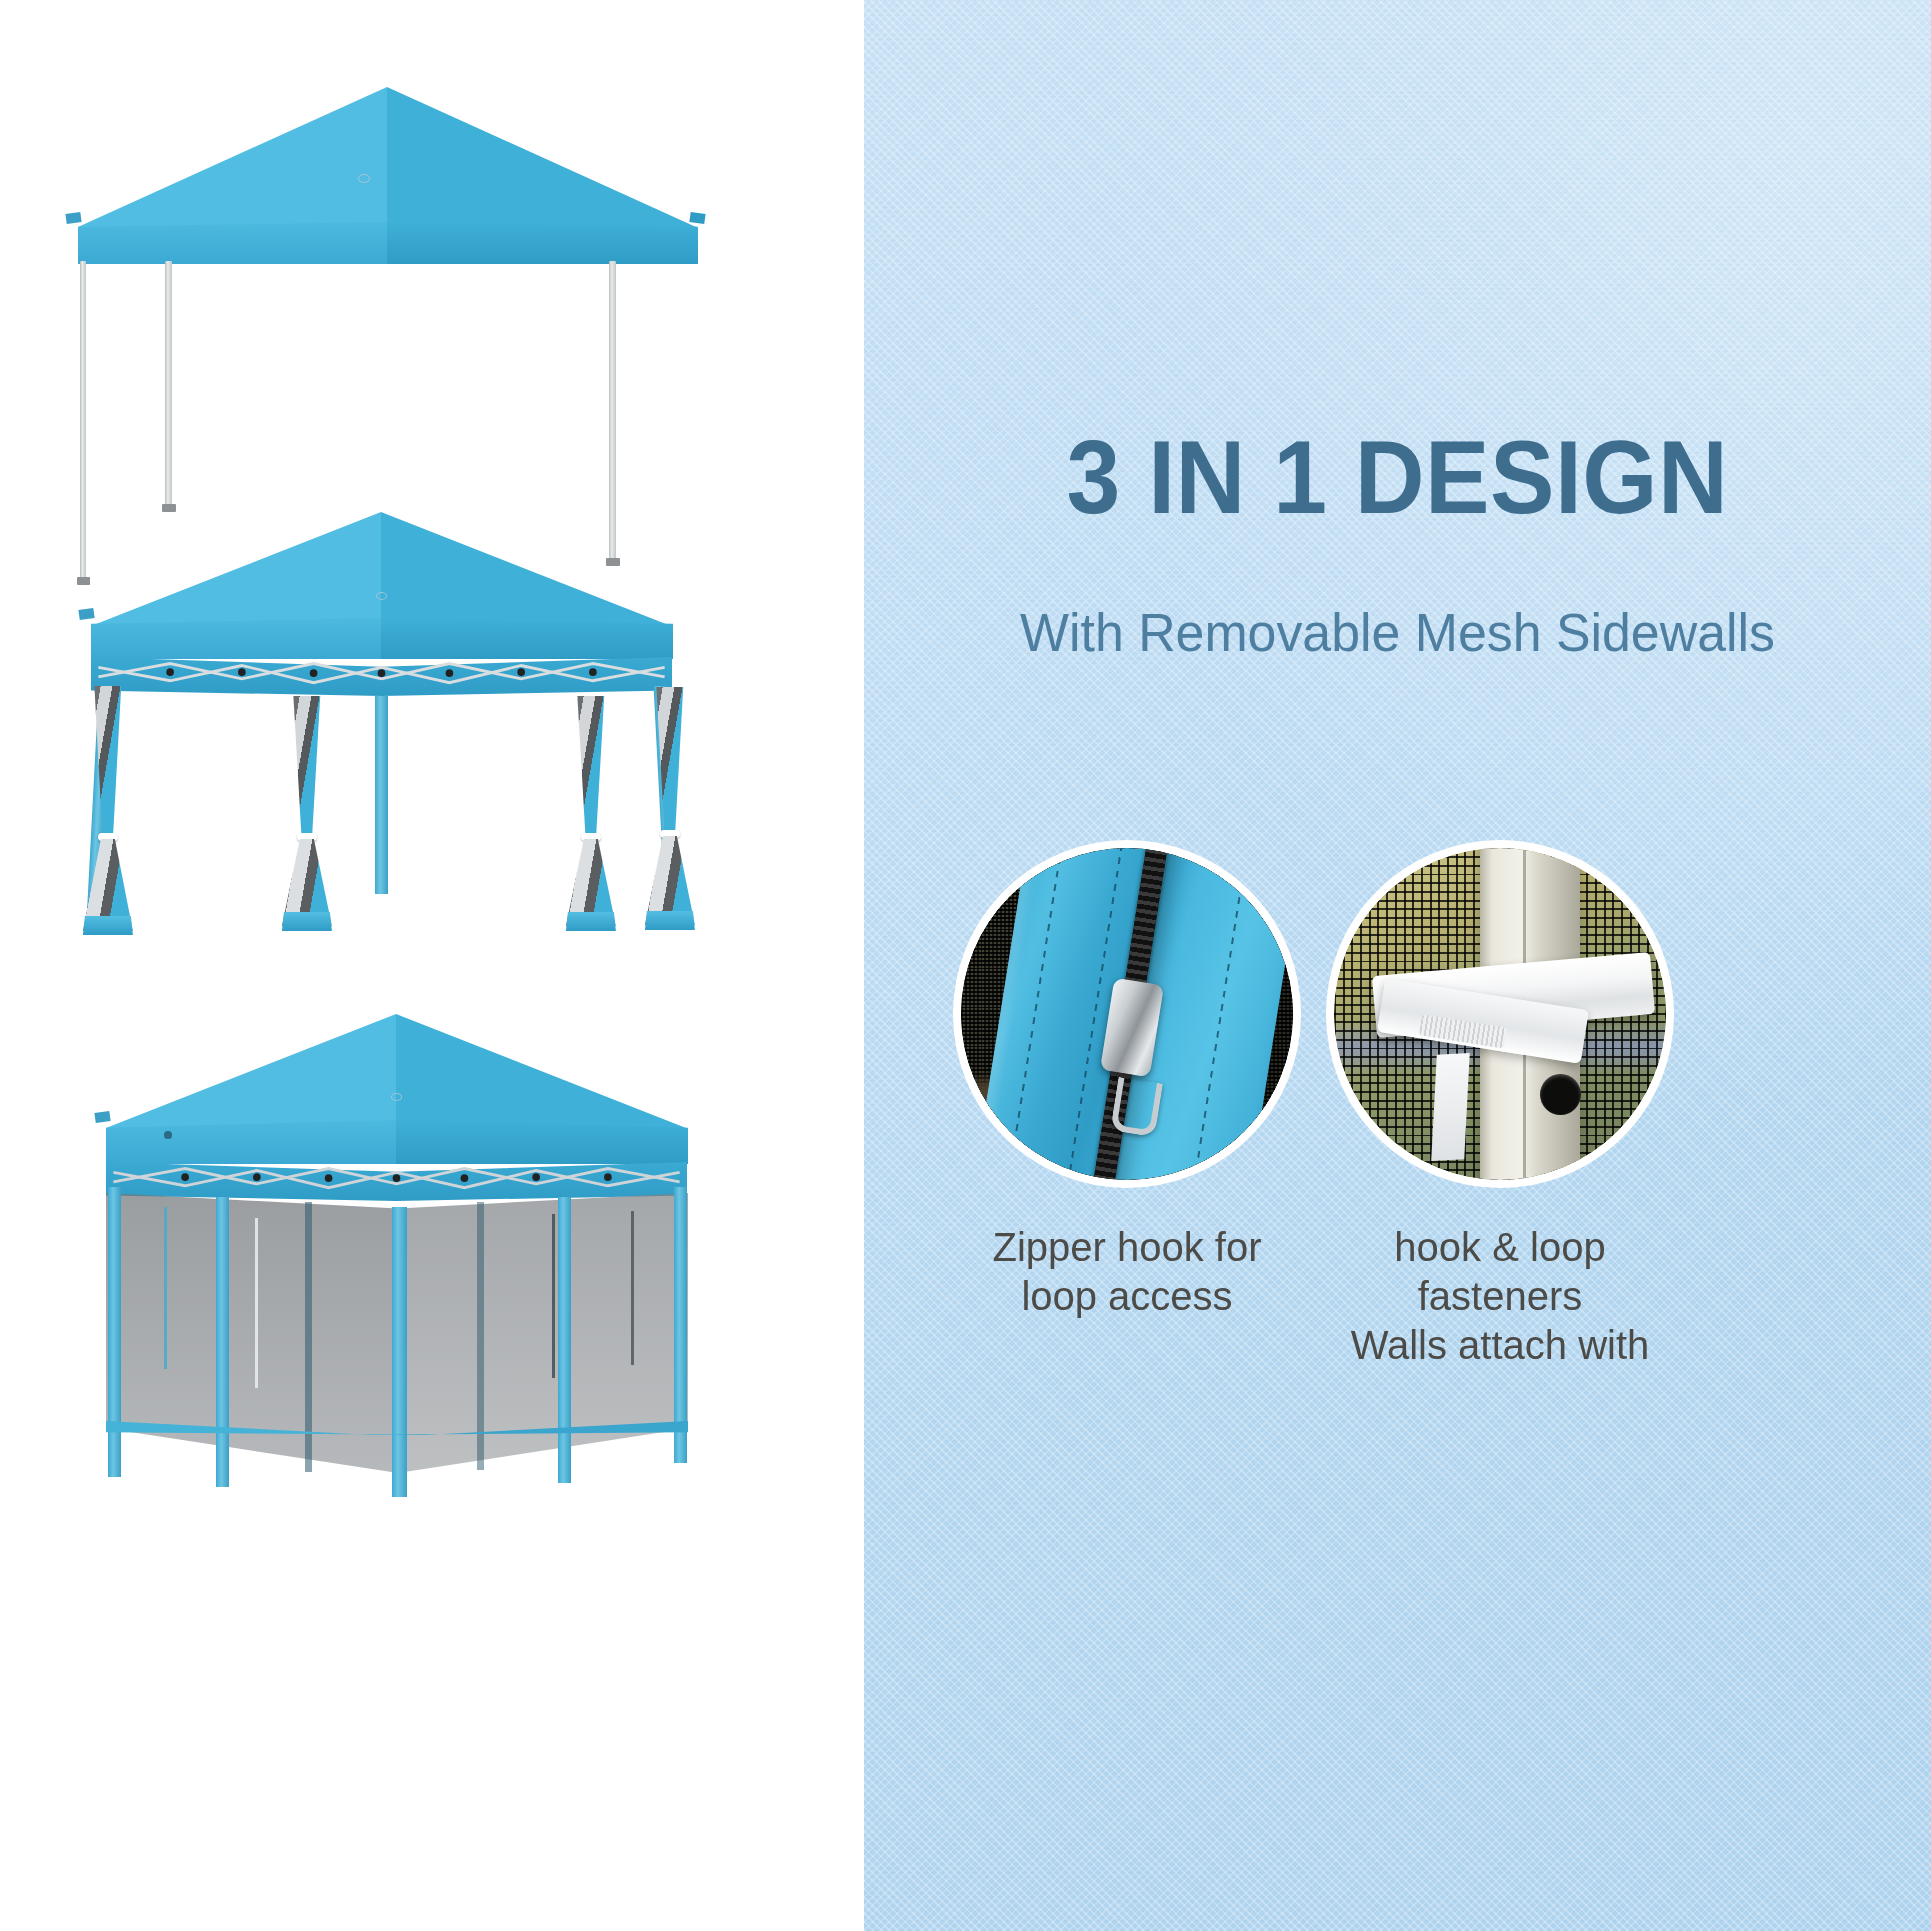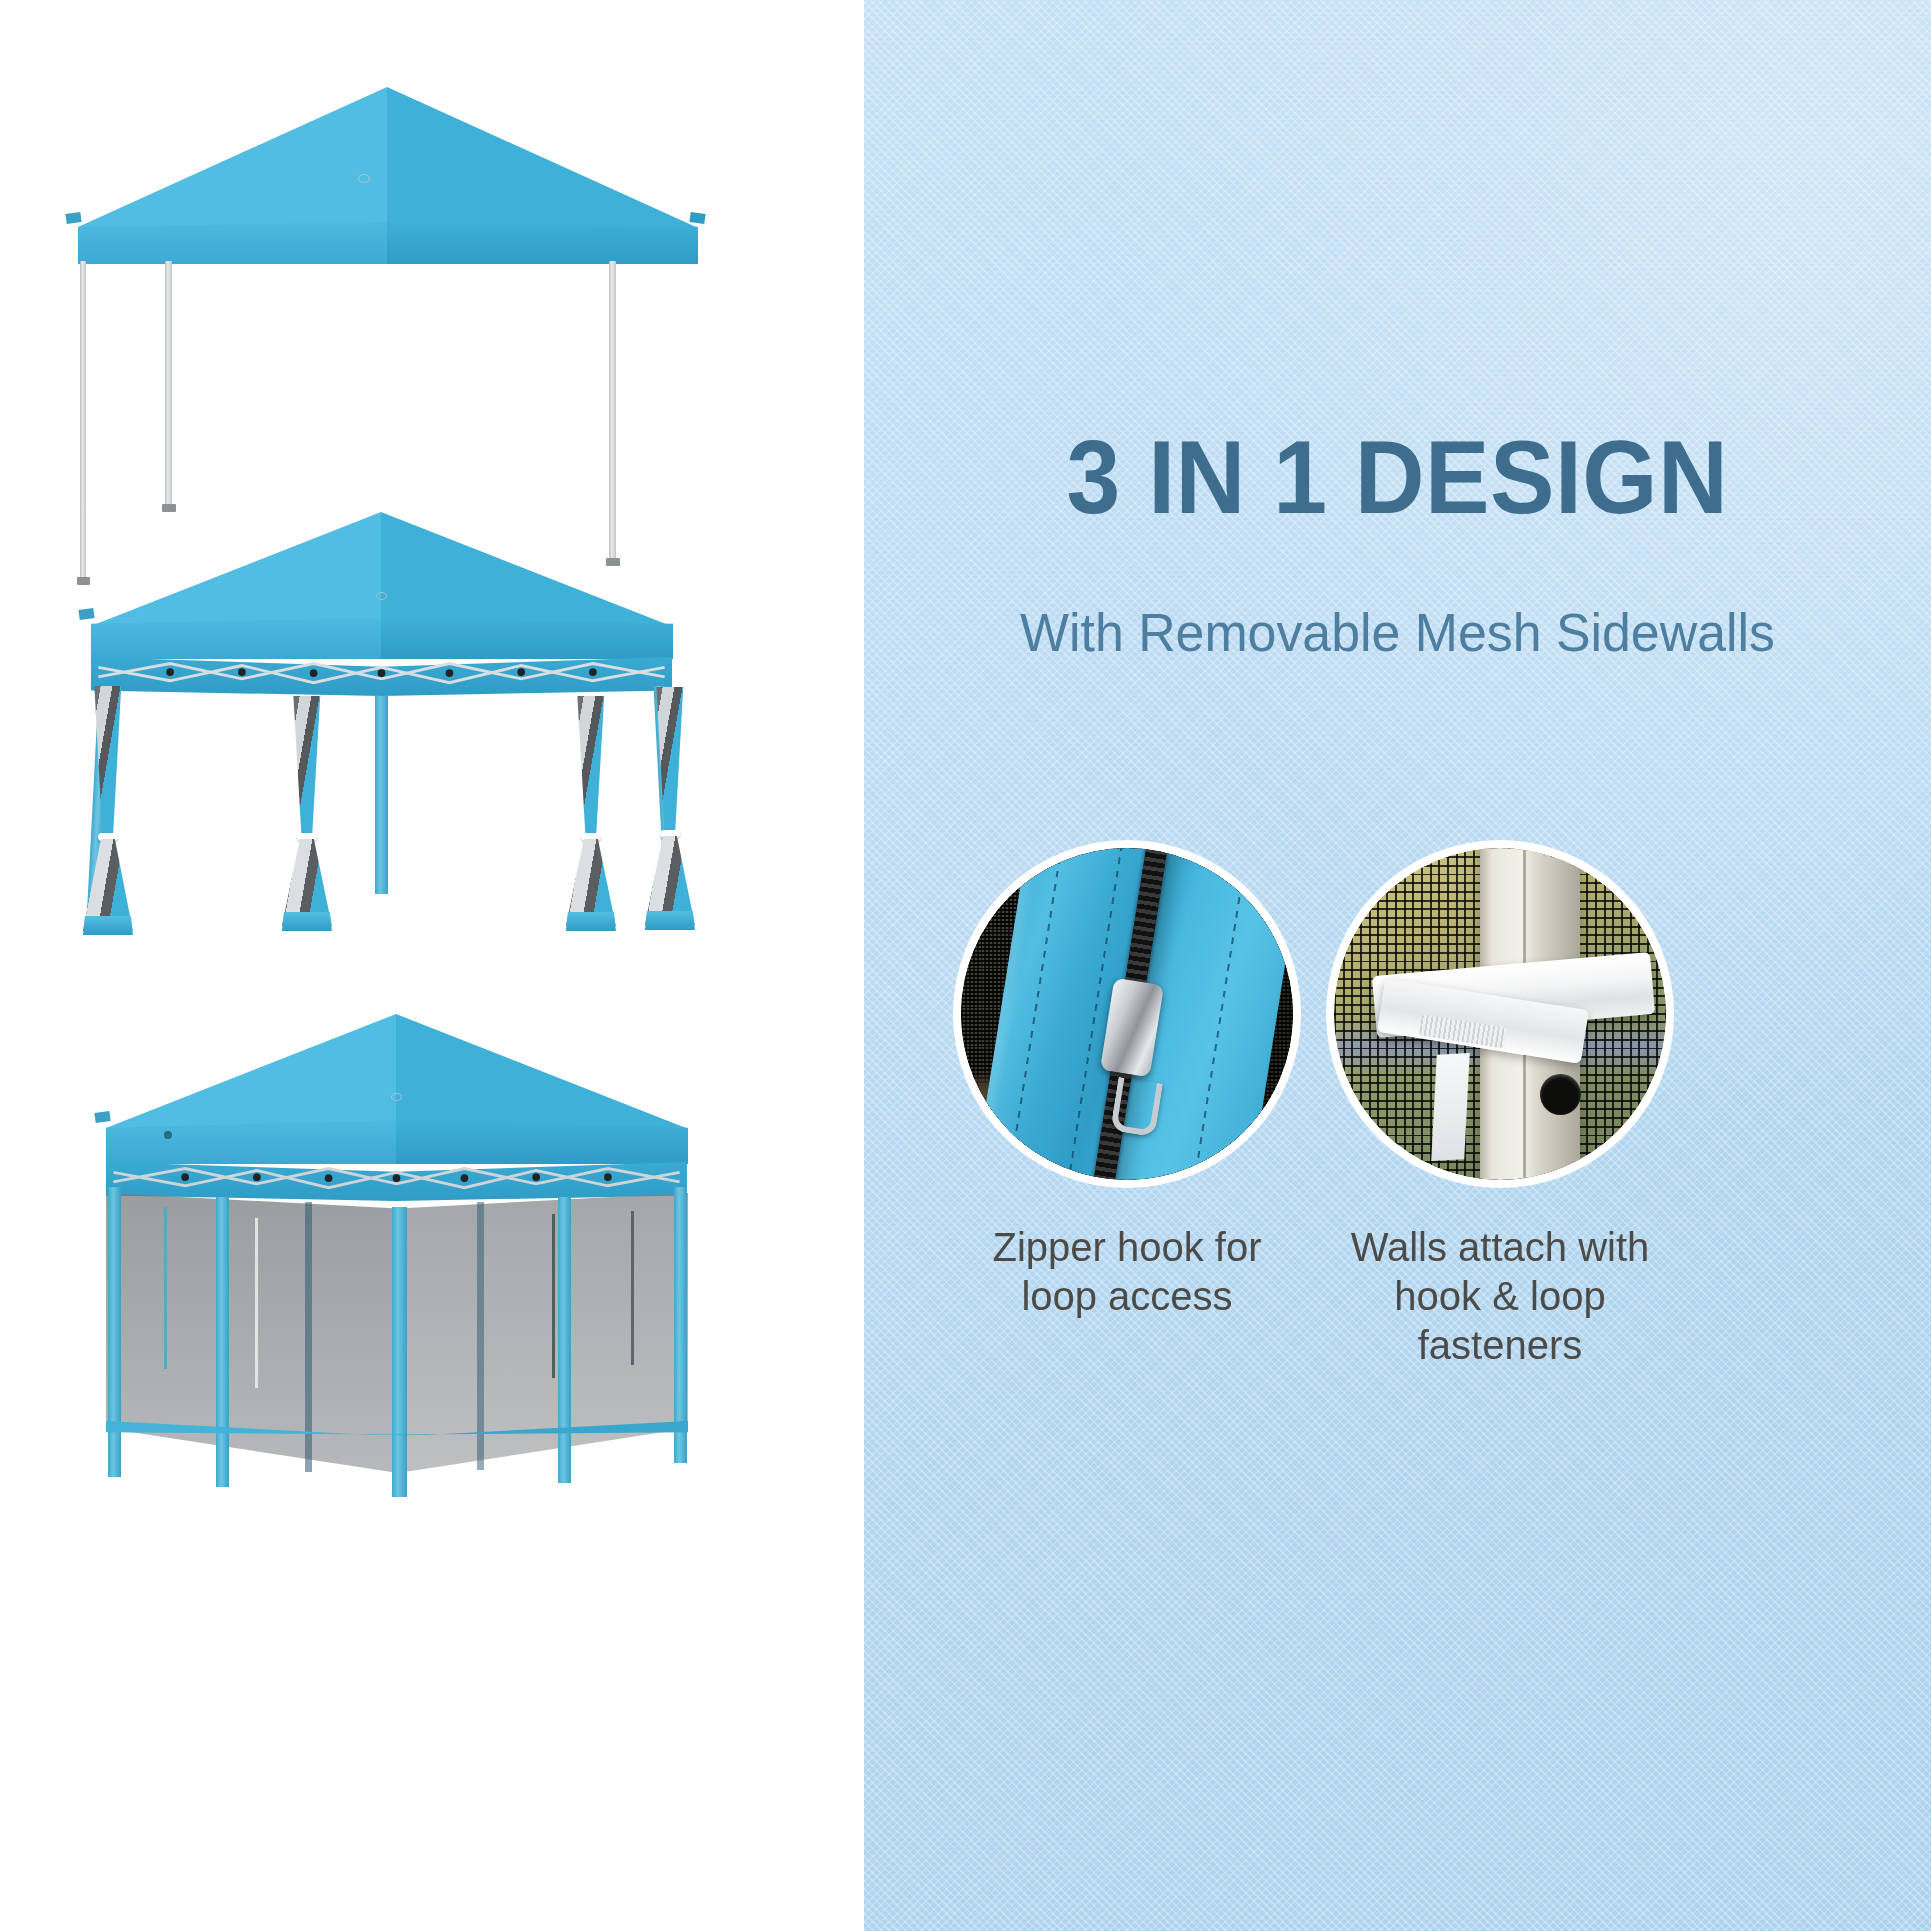--- a/index.html
+++ b/index.html
@@ -366,20 +366,20 @@
             <div class="hl-pole-edge"></div>
             <div class="hl-hole"></div>
             <div class="hl-strap"></div>
             <div class="hl-strap2"></div>
             <div class="hl-loop"></div>
             <div class="hl-tail"></div>
           </div>
         </div>
       </div>
       <div class="caption">
+        <div>hook &amp; loop fasteners</div>
         <div>Walls attach with</div>
-        <div>hook &amp; loop fasteners</div>
       </div>
     </div>
 
   </div>
 </div>
 
 
 </body></html>

